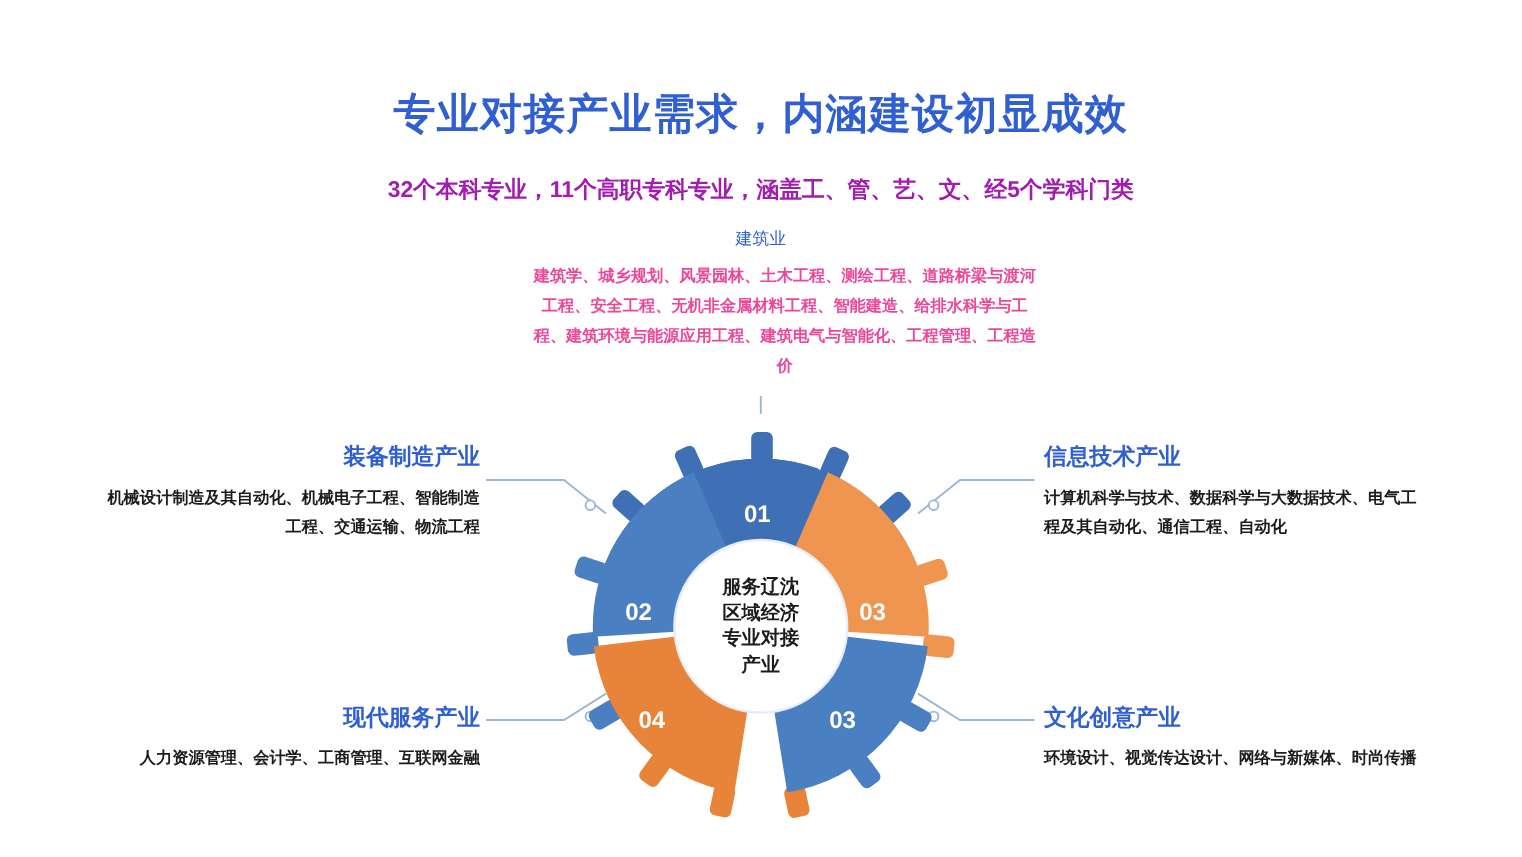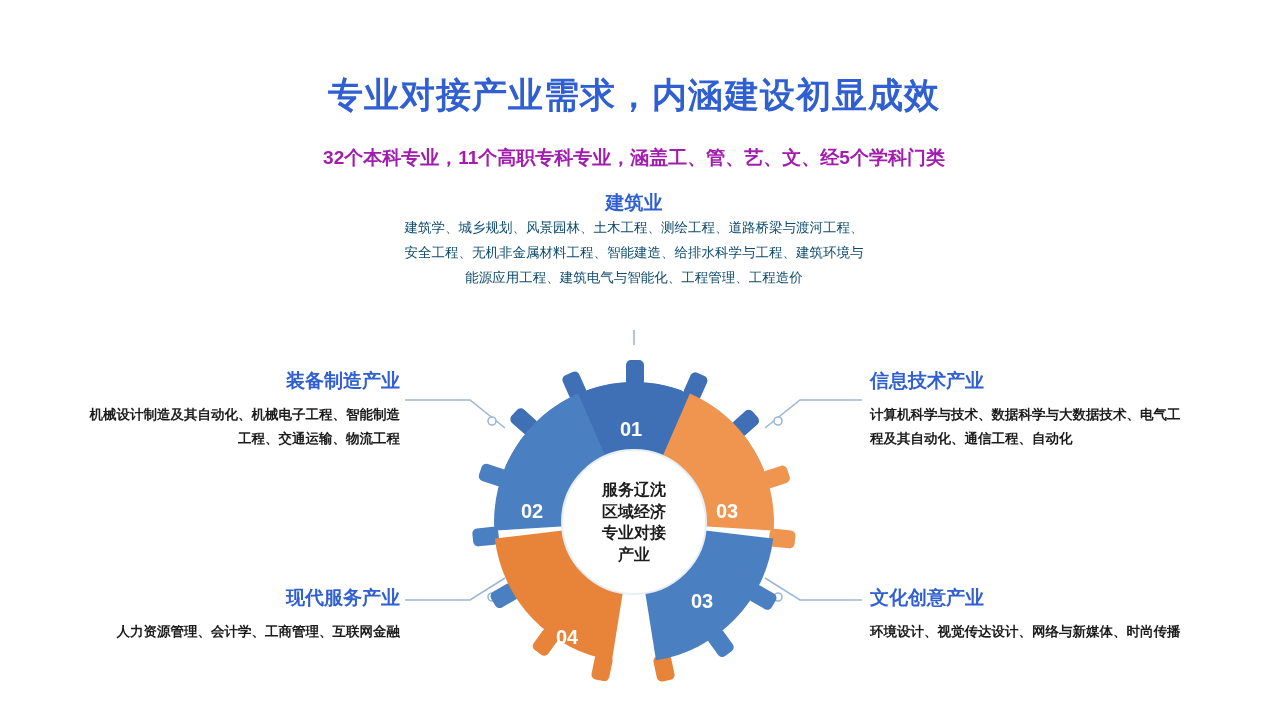--- a/index.html
+++ b/index.html
@@ -48,29 +48,31 @@
   
   .top-block {
     position: absolute;
     top: 190px;
     left: 50%;
     transform: translateX(-50%);
     width: 470px;
     text-align: center;
   }
   .top-block .cat-title {
-    font-size: 19px;
-    font-weight: bold;
+    font-size: 14px;
+    font-weight: normal;
     color: #2f5fd0;
+    margin-bottom: 10px;
   }
   .top-block .cat-body {
     font-size: 13.5px;
-    font-weight: normal;
+    font-weight: bold;
     line-height: 1.85;
-    color: #0c4a6e;
+    color: #ec4899;
+    margin-left: 40px;
   }
 
   
   .side-block {
     position: absolute;
     width: 320px;
   }
   .side-block .cat-title {
     font-size: 19px;
     font-weight: bold;
@@ -122,21 +124,21 @@
   }
   .seg-num {
     position: absolute;
     font-size: 20px;
     font-weight: bold;
     color: #ffffff;
   }
   #num-01 { left: 156px; top: 66px; }
   #num-02 { left: 57px;  top: 148px; }
   #num-03 { left: 252px; top: 148px; }
-  #num-04 { left: 92px;  top: 238px; margin-top: 36px; }
+  #num-04 { left: 68px;  top: 238px; }
   #num-05 { left: 227px; top: 238px; }
 </style>
 </head>
 <body>
 
 <div class="slide">
 
   <div class="title">专业对接产业需求，内涵建设初显成效</div>
   <div class="subtitle">32个本科专业，11个高职专科专业，涵盖工、管、艺、文、经5个学科门类</div>
 

